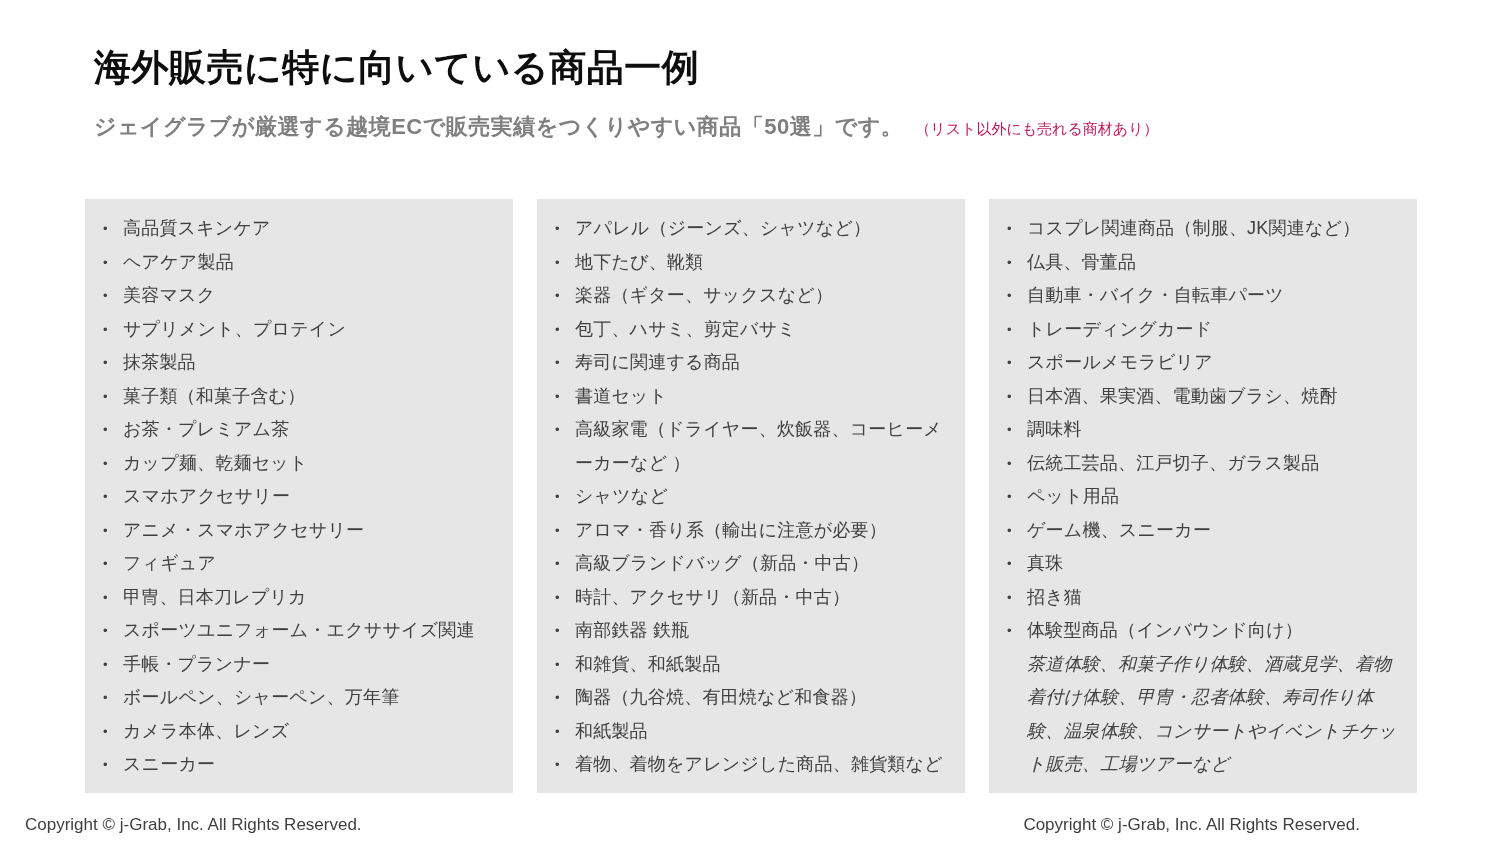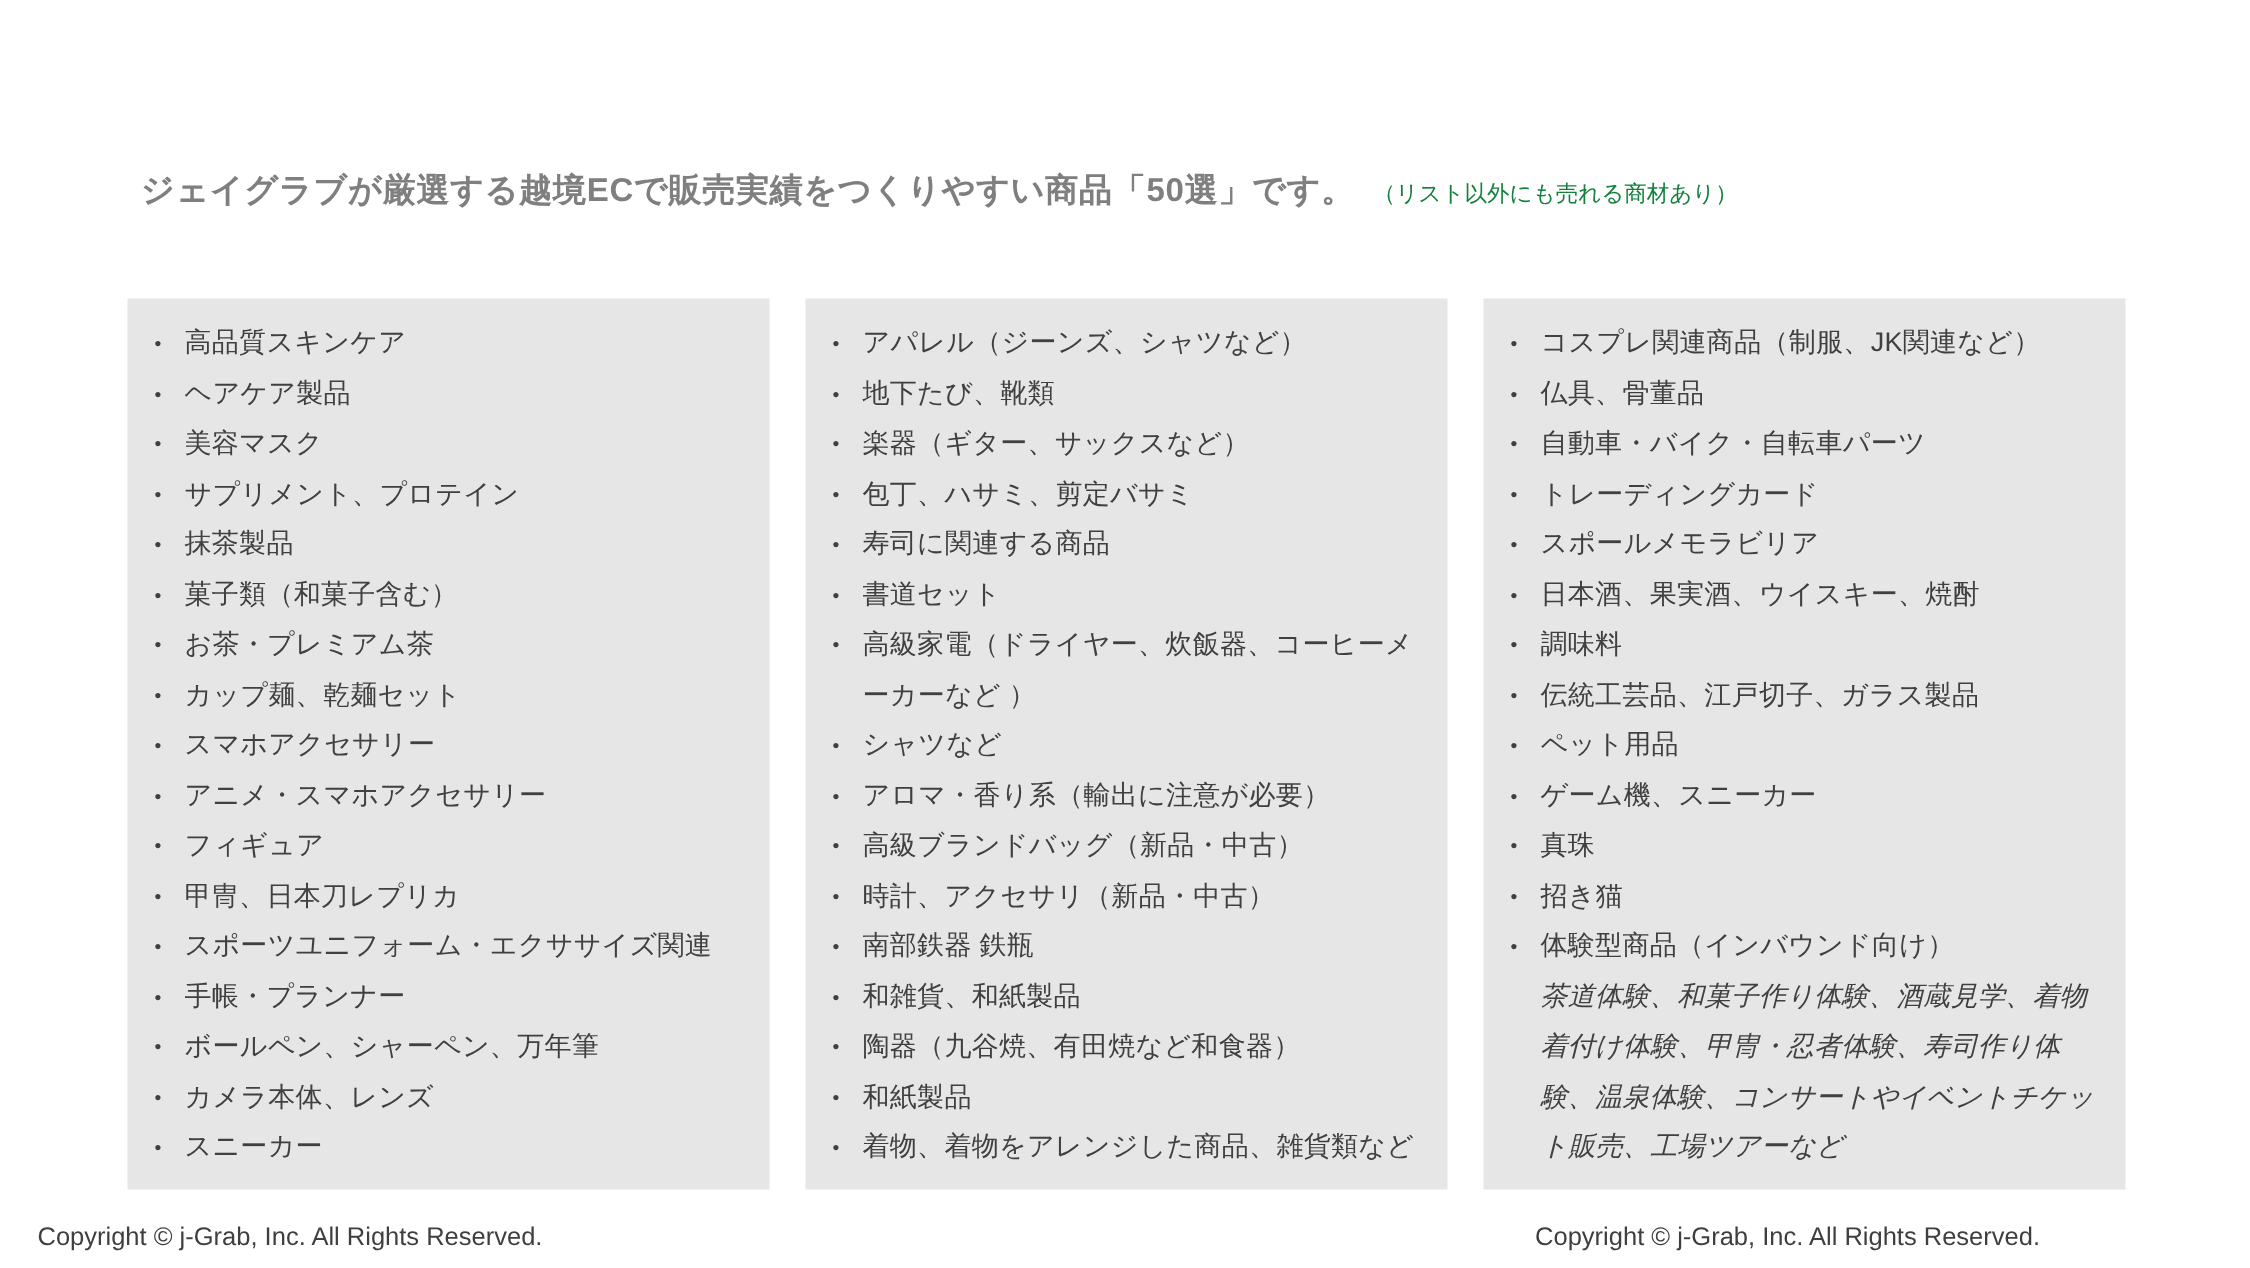--- a/index.html
+++ b/index.html
@@ -35,21 +35,21 @@
   }
   .subtitle {
     font-size: 22px;
     font-weight: 700;
     color: #7f7f7f;
     letter-spacing: 0.5px;
   }
   .subtitle-note {
     font-size: 15px;
     font-weight: 400;
-    color: #15803d;
+    color: #be185d;
     margin-left: 12px;
   }
   .columns {
     position: absolute;
     left: 85px;
     top: 199px;
     display: flex;
     gap: 24px;
   }
   .box {
@@ -109,20 +109,21 @@
     right: 32px;
     top: 0;
     margin-top: 28px;
   }
 </style>
 </head>
 <body>
 
 <div class="slide">
 
+  <h1 class="slide-title">海外販売に特に向いている商品一例</h1>
 
   <div class="subtitle-row">
     <span class="subtitle">ジェイグラブが厳選する越境ECで販売実績をつくりやすい商品「50選」です。</span><span class="subtitle-note">（リスト以外にも売れる商材あり）</span>
   </div>
 
   <div class="columns">
     <div class="box">
         <div class="item">
           <span class="bullet">•</span>
           <span class="item-text">高品質スキンケア</span>
@@ -274,21 +275,21 @@
         <div class="item">
           <span class="bullet">•</span>
           <span class="item-text">トレーディングカード</span>
         </div>
         <div class="item">
           <span class="bullet">•</span>
           <span class="item-text">スポールメモラビリア</span>
         </div>
         <div class="item">
           <span class="bullet">•</span>
-          <span class="item-text">日本酒、果実酒、ウイスキー、焼酎</span>
+          <span class="item-text">日本酒、果実酒、電動歯ブラシ、焼酎</span>
         </div>
         <div class="item">
           <span class="bullet">•</span>
           <span class="item-text">調味料</span>
         </div>
         <div class="item">
           <span class="bullet">•</span>
           <span class="item-text">伝統工芸品、江戸切子、ガラス製品</span>
         </div>
         <div class="item">

